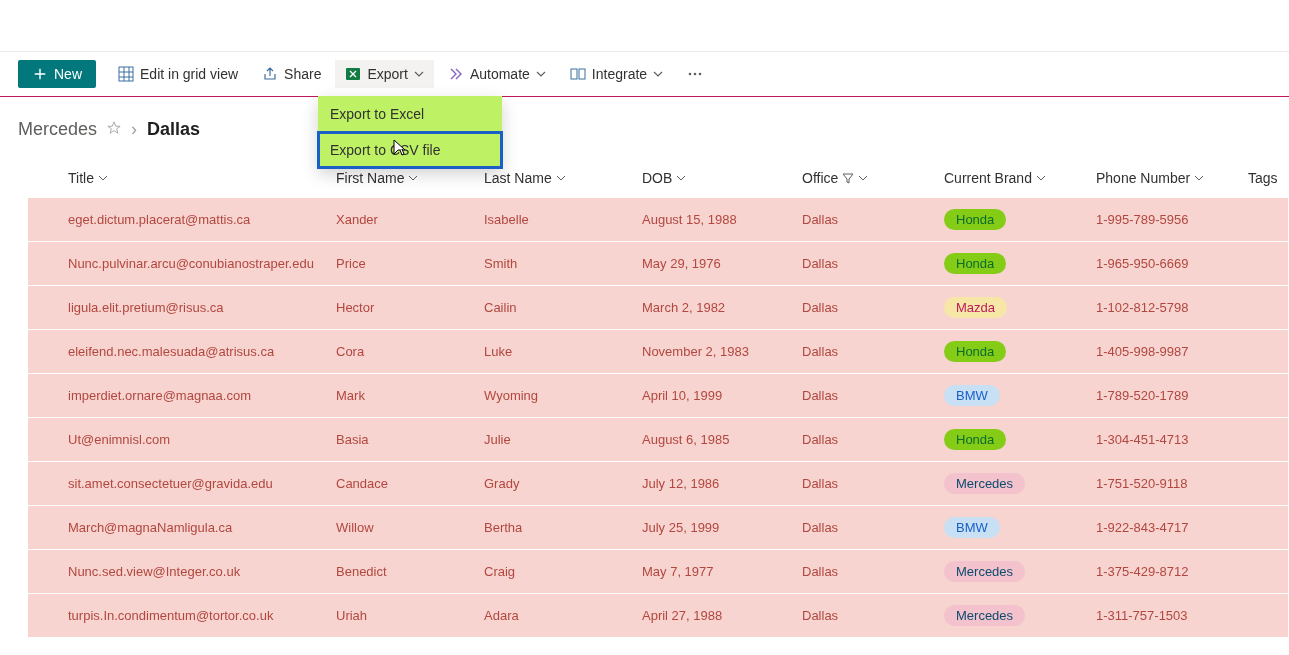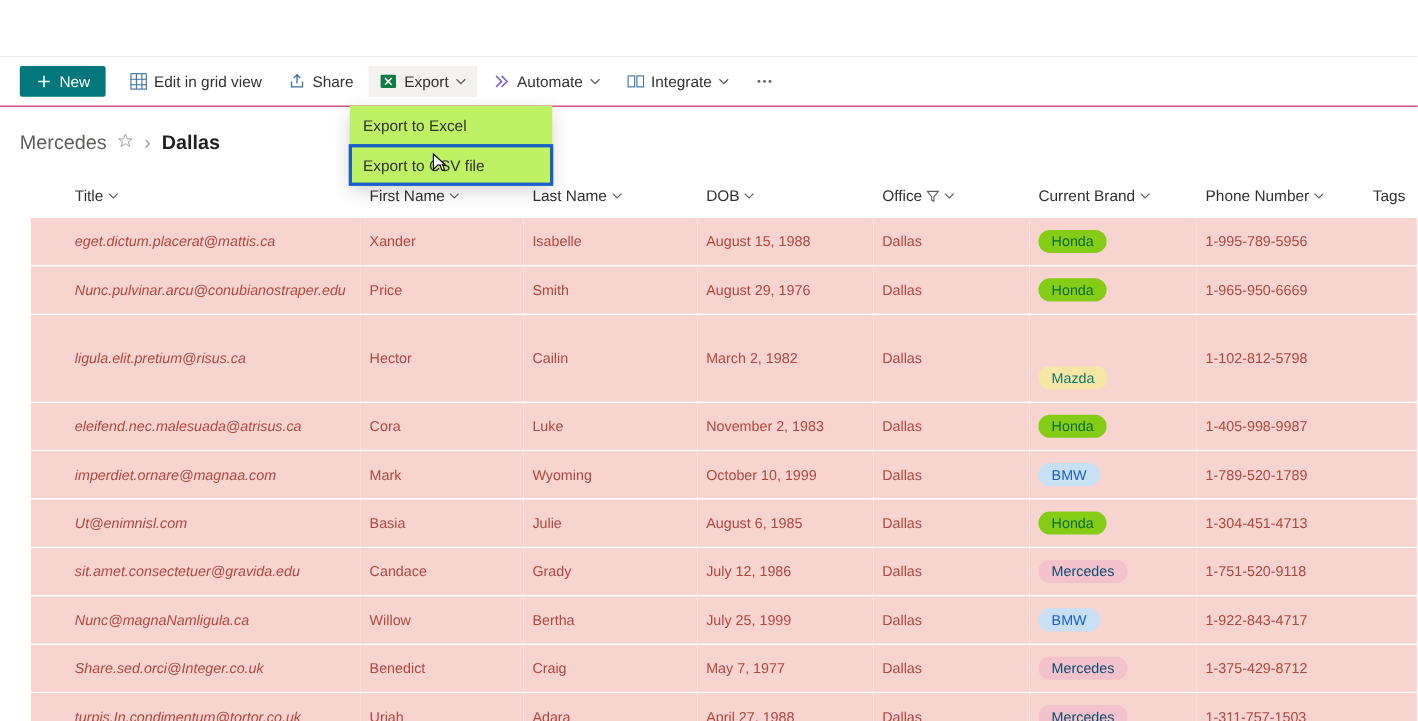--- a/index.html
+++ b/index.html
@@ -119,32 +119,32 @@
     overflow: hidden;
     text-overflow: ellipsis;
   }
   .pill {
     display: inline-block;
     padding: 3px 12px;
     border-radius: 12px;
     font-size: 13px;
   }
   .pill-Honda { background: #84cc16; color: #0b6b2c; }
-  .pill-Mazda { background: #f7e7a6; color: #0f766e; margin-top: 36px; }
+  .pill-Mazda { background: #f7e7a6; color: #be185d; }
   .pill-BMW { background: #c7e0f4; color: #1a5fc7; }
   .pill-Mercedes { background: #f3c2cc; color: #0c4a6e; }
   .col-title { width: 300px; }
   .col-fn { width: 148px; }
   .col-ln { width: 158px; }
   .col-dob { width: 160px; }
   .col-office { width: 142px; }
   .col-brand { width: 152px; }
   .col-phone { width: 152px; }
   .col-tags { width: 48px; }
-  tbody td.col-title { padding-left: 40px; font-style: italic; }
+  tbody td.col-title { padding-left: 40px; }
   thead th.col-title { padding-left: 40px; }
 </style>
 </head>
 <body>
 
 <div class="top-gap"></div>
 
 <div class="toolbar">
   <button class="btn-new">
     <span class="icon">
@@ -317,21 +317,21 @@
           <td class="col-dob">August 15, 1988</td>
           <td class="col-office">Dallas</td>
           <td class="col-brand"><span class="pill pill-Honda">Honda</span></td>
           <td class="col-phone">1-995-789-5956</td>
           <td class="col-tags"></td>
         </tr>
         <tr>
           <td class="col-title">Nunc.pulvinar.arcu@conubianostraper.edu</td>
           <td class="col-fn">Price</td>
           <td class="col-ln">Smith</td>
-          <td class="col-dob">August 29, 1976</td>
+          <td class="col-dob">May 29, 1976</td>
           <td class="col-office">Dallas</td>
           <td class="col-brand"><span class="pill pill-Honda">Honda</span></td>
           <td class="col-phone">1-965-950-6669</td>
           <td class="col-tags"></td>
         </tr>
         <tr>
           <td class="col-title">ligula.elit.pretium@risus.ca</td>
           <td class="col-fn">Hector</td>
           <td class="col-ln">Cailin</td>
           <td class="col-dob">March 2, 1982</td>
@@ -347,21 +347,21 @@
           <td class="col-dob">November 2, 1983</td>
           <td class="col-office">Dallas</td>
           <td class="col-brand"><span class="pill pill-Honda">Honda</span></td>
           <td class="col-phone">1-405-998-9987</td>
           <td class="col-tags"></td>
         </tr>
         <tr>
           <td class="col-title">imperdiet.ornare@magnaa.com</td>
           <td class="col-fn">Mark</td>
           <td class="col-ln">Wyoming</td>
-          <td class="col-dob">October 10, 1999</td>
+          <td class="col-dob">April 10, 1999</td>
           <td class="col-office">Dallas</td>
           <td class="col-brand"><span class="pill pill-BMW">BMW</span></td>
           <td class="col-phone">1-789-520-1789</td>
           <td class="col-tags"></td>
         </tr>
         <tr>
           <td class="col-title">Ut@enimnisl.com</td>
           <td class="col-fn">Basia</td>
           <td class="col-ln">Julie</td>
           <td class="col-dob">August 6, 1985</td>
@@ -374,31 +374,31 @@
           <td class="col-title">sit.amet.consectetuer@gravida.edu</td>
           <td class="col-fn">Candace</td>
           <td class="col-ln">Grady</td>
           <td class="col-dob">July 12, 1986</td>
           <td class="col-office">Dallas</td>
           <td class="col-brand"><span class="pill pill-Mercedes">Mercedes</span></td>
           <td class="col-phone">1-751-520-9118</td>
           <td class="col-tags"></td>
         </tr>
         <tr>
-          <td class="col-title">Nunc@magnaNamligula.ca</td>
+          <td class="col-title">March@magnaNamligula.ca</td>
           <td class="col-fn">Willow</td>
           <td class="col-ln">Bertha</td>
           <td class="col-dob">July 25, 1999</td>
           <td class="col-office">Dallas</td>
           <td class="col-brand"><span class="pill pill-BMW">BMW</span></td>
           <td class="col-phone">1-922-843-4717</td>
           <td class="col-tags"></td>
         </tr>
         <tr>
-          <td class="col-title">Share.sed.orci@Integer.co.uk</td>
+          <td class="col-title">Nunc.sed.view@Integer.co.uk</td>
           <td class="col-fn">Benedict</td>
           <td class="col-ln">Craig</td>
           <td class="col-dob">May 7, 1977</td>
           <td class="col-office">Dallas</td>
           <td class="col-brand"><span class="pill pill-Mercedes">Mercedes</span></td>
           <td class="col-phone">1-375-429-8712</td>
           <td class="col-tags"></td>
         </tr>
         <tr>
           <td class="col-title">turpis.In.condimentum@tortor.co.uk</td>

